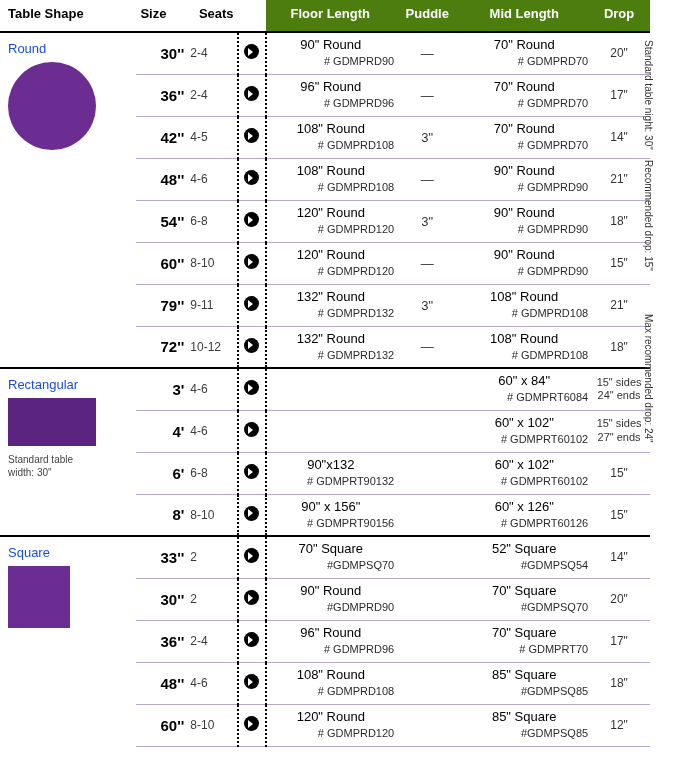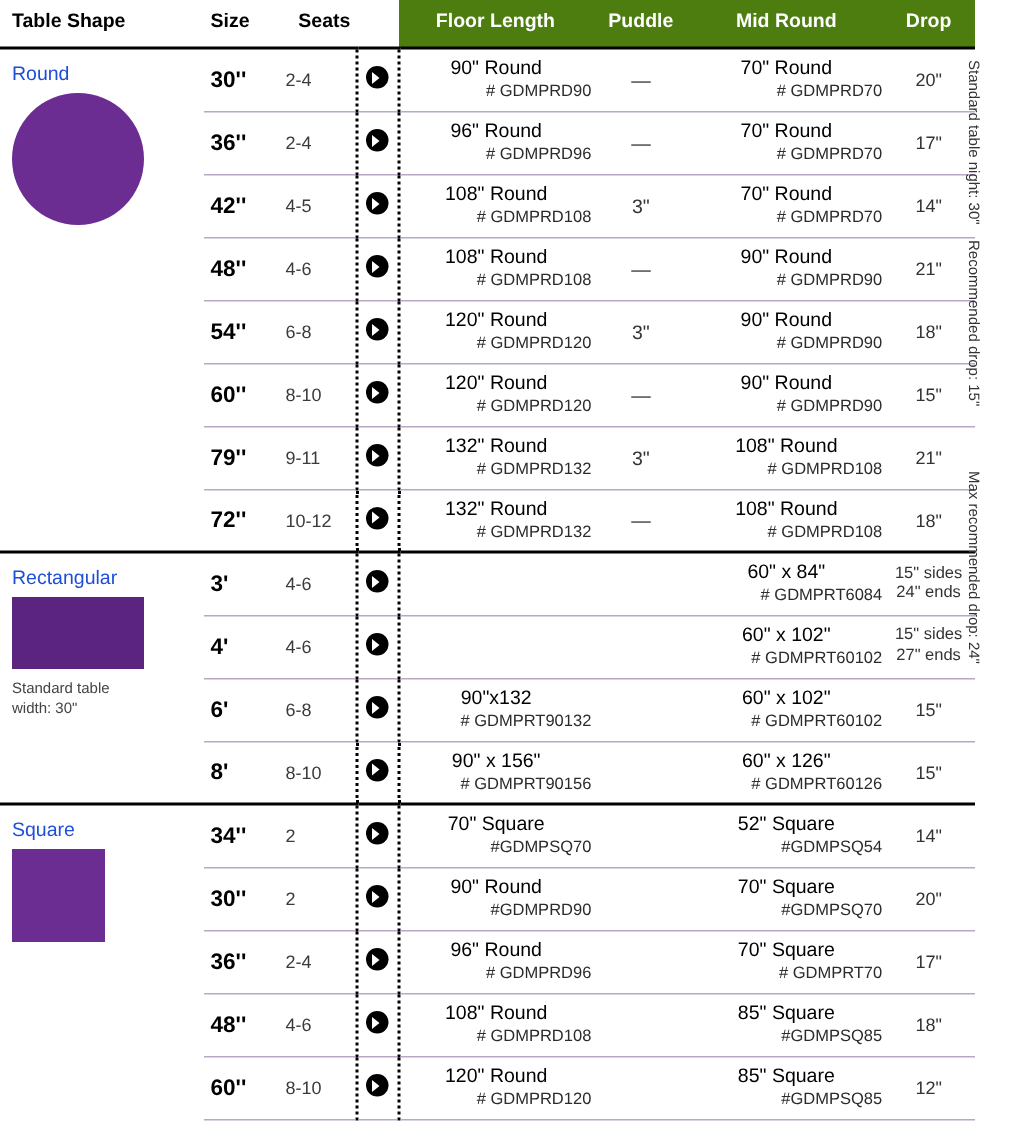--- a/index.html
+++ b/index.html
@@ -56,21 +56,21 @@
     height: 42px;
     vertical-align: middle;
     text-align: center;
   }
   tbody tr.section-start td {
     border-top: 2px solid #000000;
   }
   td.size {
     font-weight: bold;
     font-size: 15px;
-    text-align: left;
+    text-align: right;
     padding-left: 4px;
     color: #000;
   }
   td.seats {
     font-size: 12px;
     color: #3b3b3b;
     text-align: left;
     padding-left: 6px;
     margin-top: 17px;
   }
@@ -180,21 +180,21 @@
         <col class="c-drop">
     </colgroup>
     <thead>
       <tr>
         <th class="shape-h blank">Table Shape</th>
         <th class="size-h blank">Size</th>
         <th class="seats-h blank">Seats</th>
         <th class="blank"></th>
         <th class="purple">Floor Length</th>
         <th class="purple">Puddle</th>
-        <th class="purple">Mid Round</th>
+        <th class="purple">Mid Length</th>
         <th class="purple">Drop</th>
       </tr>
     </thead>
     <tbody id="tbody">
         <tr class="section-start">
           <td class="shapecell" rowspan="8">
             <div class="shape-label">Round</div>
             <div class="swatch-round"></div>
           </td>
           <td class="size">30''</td>
@@ -389,21 +389,21 @@
             <div class="cell-main">60" x 126"</div>
             <div class="cell-sub"># GDMPRT60126</div>
           </td>
           <td class="drop"><span>15"</span></td>
         </tr>
         <tr class="section-start">
           <td class="shapecell" rowspan="5">
             <div class="shape-label">Square</div>
             <div class="swatch-square"></div>
           </td>
-          <td class="size">34''</td>
+          <td class="size">33''</td>
           <td class="seats">2</td>
           <td class="arrow"><span class="arrow-dot"></span></td>
           <td>
             <div class="cell-main">70" Square</div>
             <div class="cell-sub">#GDMPSQ70</div>
           </td>
           <td class="dash"></td>
           <td>
             <div class="cell-main">52" Square</div>
             <div class="cell-sub">#GDMPSQ54</div>

